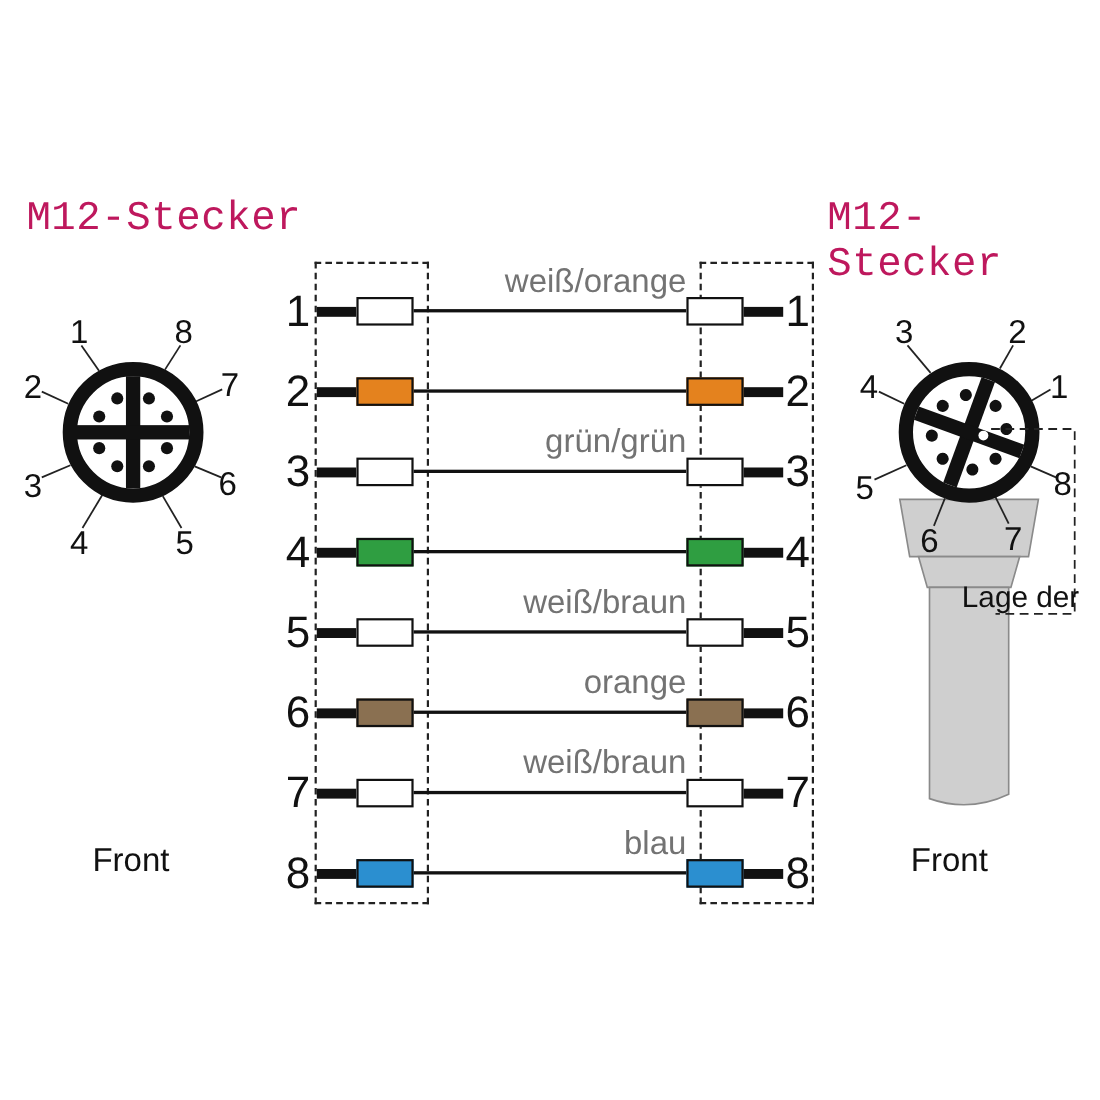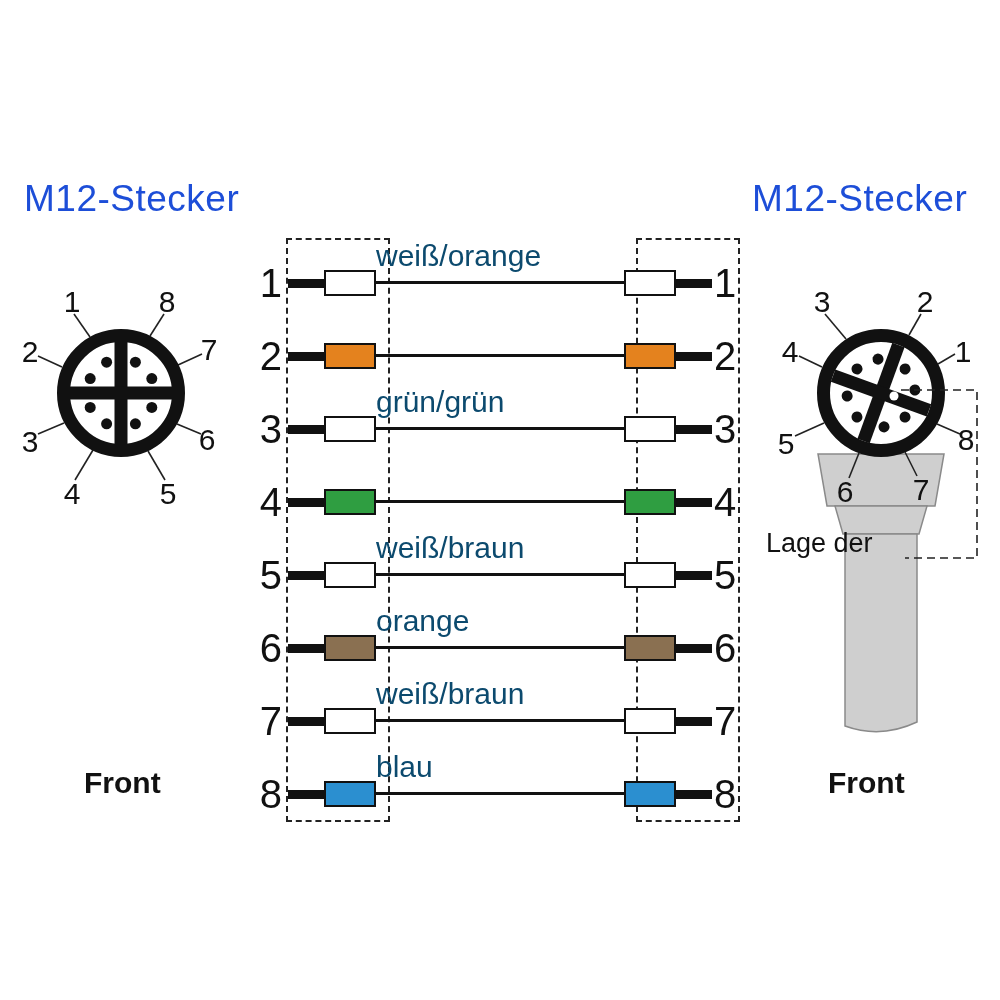--- a/index.html
+++ b/index.html
@@ -1,42 +1,42 @@
 <!DOCTYPE html>
 <html><head>
 <meta charset="utf-8">
 <style>
   html,body{margin:0;padding:0;background:#fff;}
   body{width:1000px;height:1000px;position:relative;overflow:hidden;
        font-family:"Liberation Sans", sans-serif;color:#111;}
-  .title{position:absolute;top:178px;font-size:37px;letter-spacing:0.5px;color:#1d4ed8;}
+  .title{position:absolute;top:178px;font-size:37px;letter-spacing:0.5px;color:#be185d;font-family:Liberation Mono, monospace;}
   .title.l{left:24px;} .title.r{left:752px;}
-  .front{position:absolute;top:766px;font-size:30px;font-weight:bold;color:#111;}
+  .front{position:absolute;top:766px;font-size:30px;font-weight:normal;color:#111;}
   .front.l{left:84px;} .front.r{left:828px;}
   .dashed-rect{position:absolute;top:238px;width:104px;height:584px;
                border:2px dashed #222;box-sizing:border-box;}
   .dashed-rect.l{left:286px;} .dashed-rect.r{left:636px;}
   .wire-row{position:absolute;left:0;width:1000px;height:74px;}
   .pin-num{position:absolute;top:27px;font-size:40px;line-height:42px;color:#111;}
   .pin-num.l{left:230px;width:52px;text-align:right;}
   .pin-num.r{left:714px;width:52px;text-align:left;}
   .stub{position:absolute;top:44px;width:36px;height:9px;background:#111;}
   .stub.l{left:288px;} .stub.r{left:676px;}
   .terminal{position:absolute;top:35px;width:52px;height:26px;
             border:2px solid #111;box-sizing:border-box;background:#fff;}
   .terminal.l{left:324px;} .terminal.r{left:624px;}
   .wire-line{position:absolute;left:376px;width:248px;top:46px;height:3px;background:#111;}
-  .wire-label{position:absolute;left:376px;width:248px;top:4px;text-align:left;
-              font-size:30px;color:#0c4a6e;}
+  .wire-label{position:absolute;left:376px;width:248px;top:4px;text-align:right;
+              font-size:30px;color:#737373;}
   .connector-svg{position:absolute;}
   .connector-svg.l{left:18px;top:282px;}
   .connector-svg.r{left:755px;top:282px;}
   .connector-svg text{font-family:"Liberation Sans", sans-serif;font-size:30px;fill:#111;
                       text-anchor:middle;}
-  .coding-note{position:absolute;left:766px;top:527px;width:215px;text-align:left;
+  .coding-note{position:absolute;left:766px;top:527px;width:215px;text-align:right;
                font-size:27px;line-height:1.22;color:#111;}
 </style>
 </head>
 <body>
 
 <div class="title l">M12-Stecker</div>
 <div class="title r">M12-Stecker</div>
 
 <svg class="connector-svg l" width="210" height="240" viewBox="0 0 210 240">
   <g stroke="#222" stroke-width="1.6">

